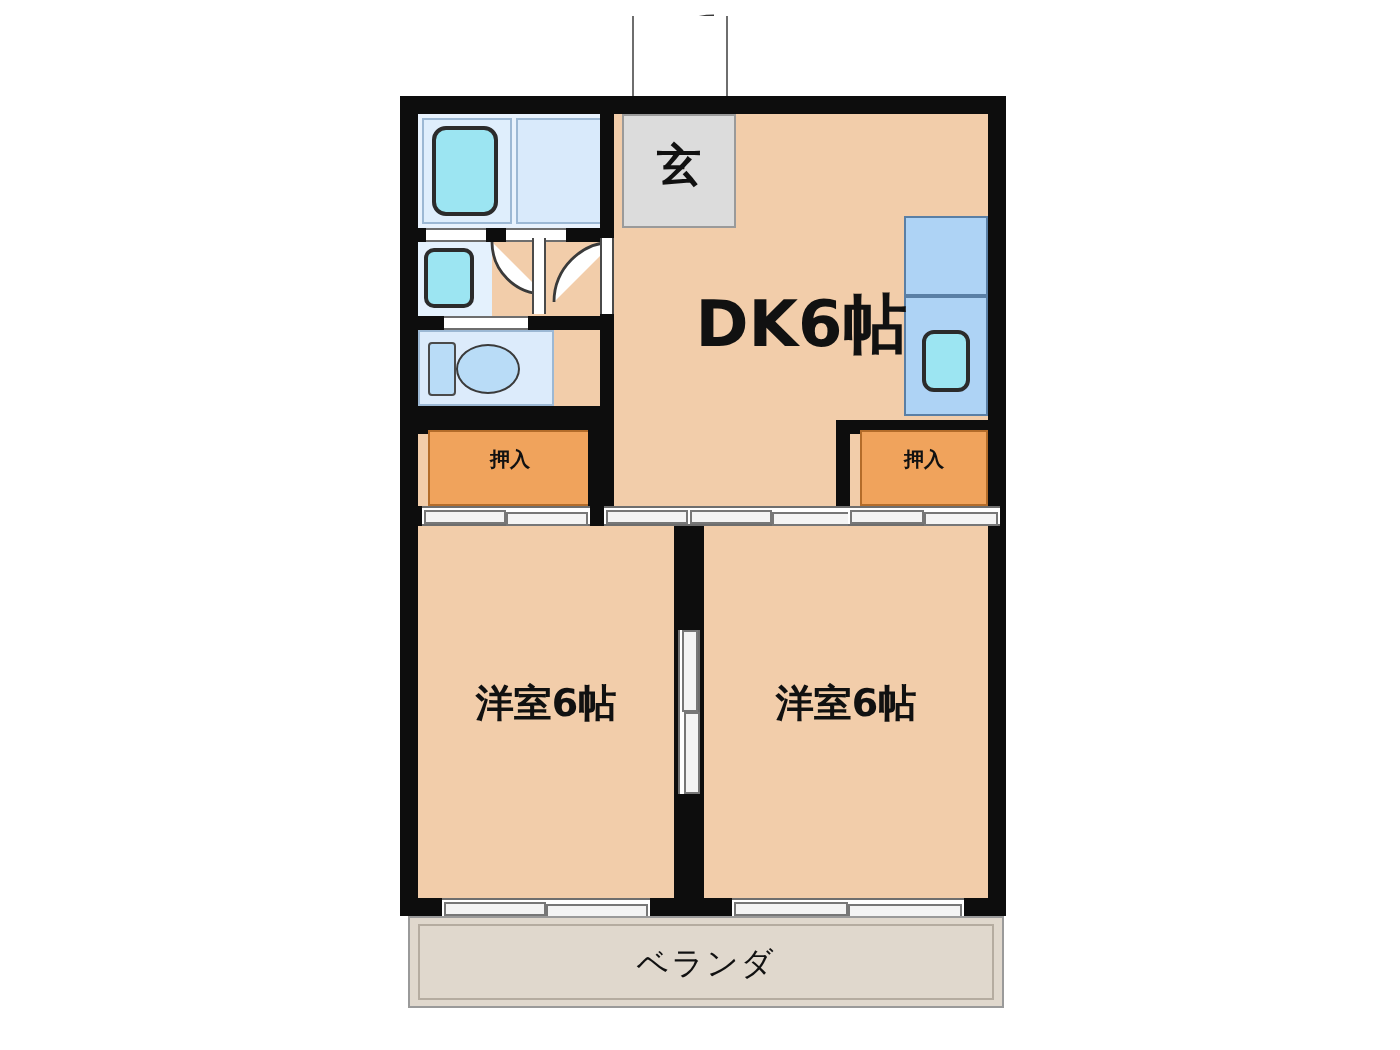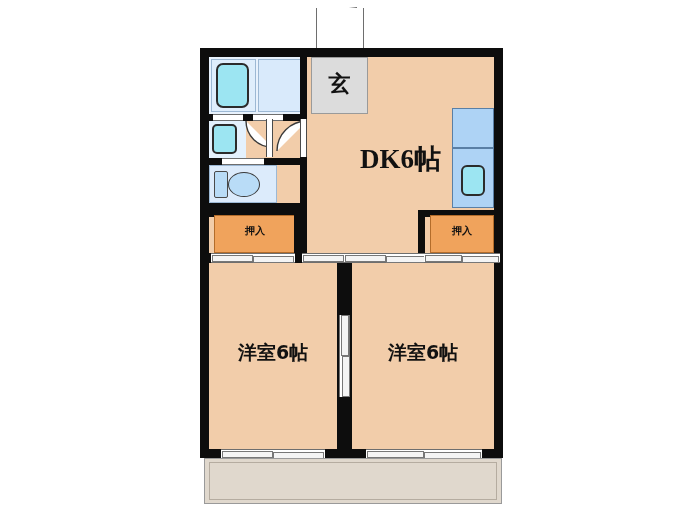--- a/index.html
+++ b/index.html
@@ -44,21 +44,21 @@
 
   
   .label {
     position: absolute;
     color: #111111;
     text-align: center;
     white-space: nowrap;
     line-height: 1;
     font-weight: 700;
   }
-  .label-dk      { font-size: 27px; letter-spacing: 0px; font-family: Liberation Serif, serif; }
+  .label-dk      { font-size: 32px; letter-spacing: 0px; }
   .label-room    { font-size: 19px; }
   .label-closet  { font-size: 10px; }
   .label-genkan  { font-size: 22px; }
   .label-veranda { font-size: 16px; font-weight: 500; letter-spacing: 1px; }
 
   
   .slider-frame {
     background: #ffffff;
     border-top: 1.5px solid #6e6e6e;
     border-bottom: 1.5px solid #6e6e6e;
@@ -197,16 +197,17 @@
     <div class="abs slider-panel" style="left:1px; top:1px; width:51px; height:7px;"></div>
     <div class="abs slider-panel" style="left:52px; top:2px; width:51px; height:7px;"></div>
   </div>
   <div class="abs slider-frame" style="left:366px; top:449px; width:116px; height:10px;">
     <div class="abs slider-panel" style="left:1px; top:1px; width:57px; height:7px;"></div>
     <div class="abs slider-panel" style="left:58px; top:2px; width:57px; height:7px;"></div>
   </div>
 
   <div class="abs veranda-fill" style="left:204px; top:458px; width:298px; height:46px; border:1px solid #9a9a9a;"></div>
   <div class="abs" style="left:209px; top:462px; width:288px; height:38px; border:1px solid #b5aca0;"></div>
+  <div class="label label-veranda" style="left:204px; top:474px; width:298px;">ベランダ</div>
 
   <div class="label label-dk" style="left:307px; top:146px; width:187px;">DK6帖</div>
 
 </div>
 
 </body></html>

